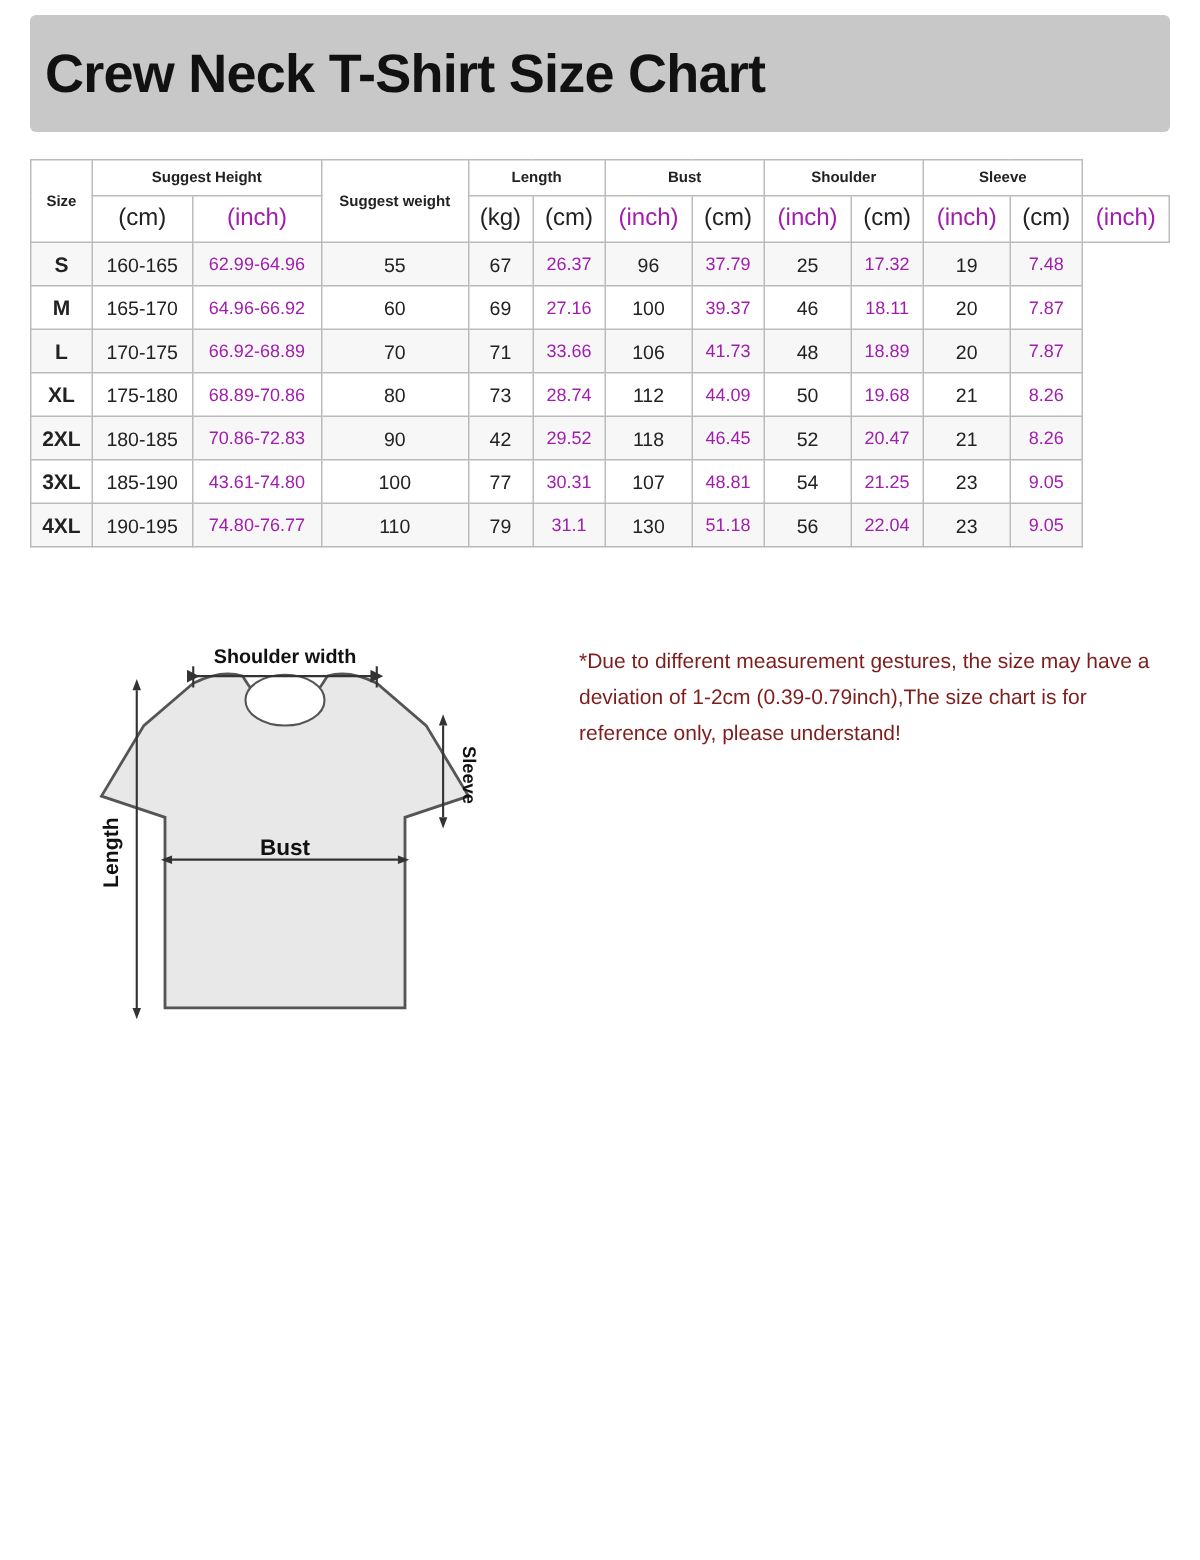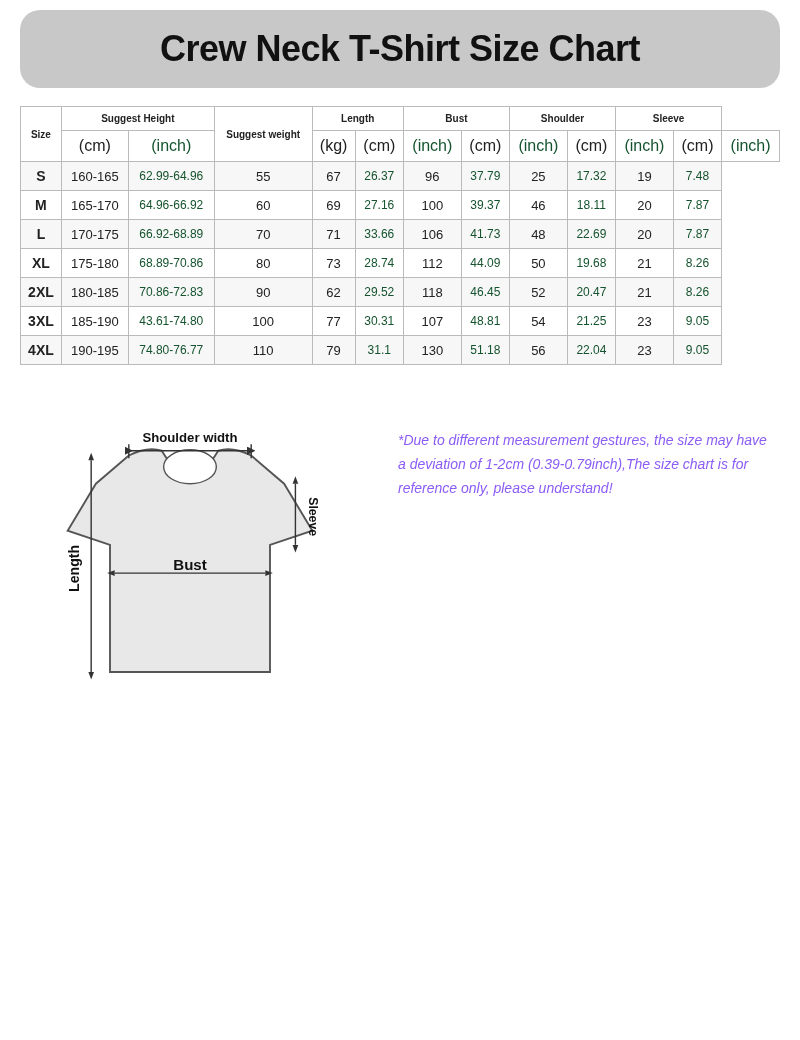--- a/index.html
+++ b/index.html
@@ -13,22 +13,21 @@
     }
 
     .page-wrapper {
       width: 800px;
       padding: 10px 20px 20px 20px;
     }
 
     
     .title-box {
       background: #c8c8c8;
-      border-radius: 20px;
-      text-align: center;
+      border-radius: 4px;
       padding: 18px 10px;
       margin-bottom: 18px;
     }
     .title-box h1 {
       font-size: 36px;
       font-weight: 900;
       color: #111;
       letter-spacing: -0.5px;
     }
 
@@ -46,40 +45,40 @@
     .size-table th {
       background: #fff;
       font-weight: bold;
       font-size: 10px;
     }
     .size-table .unit-row th {
       font-size: 16px;
       font-weight: normal;
     }
     .size-table .orange {
-      color: #14532d;
+      color: #a21caf;
       font-size: 12px;
     }
     .size-table .size-col {
       font-weight: bold;
       font-size: 14px;
     }
     .size-table tbody tr:nth-child(odd) {
       background: #f7f7f7;
     }
     .size-table tbody tr:nth-child(even) {
       background: #fff;
     }
 
     
     .bottom-section {
       display: flex;
       flex-direction: row;
       align-items: flex-start;
-      gap: 28px;
+      gap: 16px;
       padding: 10px 10px 10px 10px;
     }
 
     
     .diagram-area {
       position: relative;
       width: 340px;
       min-height: 340px;
       flex-shrink: 0;
     }
@@ -87,24 +86,23 @@
     
     .tshirt-svg {
       width: 320px;
       height: 320px;
     }
 
     
     .note-area {
       flex: 1;
       font-size: 14px;
-      color: #8b5cf6;
+      color: #7f1d1d;
       line-height: 1.7;
       padding-top: 30px;
-      font-style: italic;
     }
   </style>
 </head>
 <body>
 
 <div class="page-wrapper">
 
   <div class="title-box">
     <h1>Crew Neck T-Shirt Size Chart</h1>
   </div>
@@ -166,21 +164,21 @@
         <tr>
       <td class="size-col">L</td>
       <td>170-175</td>
       <td class="orange">66.92-68.89</td>
       <td>70</td>
       <td>71</td>
       <td class="orange">33.66</td>
       <td>106</td>
       <td class="orange">41.73</td>
       <td>48</td>
-      <td class="orange">22.69</td>
+      <td class="orange">18.89</td>
       <td>20</td>
       <td class="orange">7.87</td>
     </tr>
         <tr>
       <td class="size-col">XL</td>
       <td>175-180</td>
       <td class="orange">68.89-70.86</td>
       <td>80</td>
       <td>73</td>
       <td class="orange">28.74</td>
@@ -189,21 +187,21 @@
       <td>50</td>
       <td class="orange">19.68</td>
       <td>21</td>
       <td class="orange">8.26</td>
     </tr>
         <tr>
       <td class="size-col">2XL</td>
       <td>180-185</td>
       <td class="orange">70.86-72.83</td>
       <td>90</td>
-      <td>62</td>
+      <td>42</td>
       <td class="orange">29.52</td>
       <td>118</td>
       <td class="orange">46.45</td>
       <td>52</td>
       <td class="orange">20.47</td>
       <td>21</td>
       <td class="orange">8.26</td>
     </tr>
         <tr>
       <td class="size-col">3XL</td>

